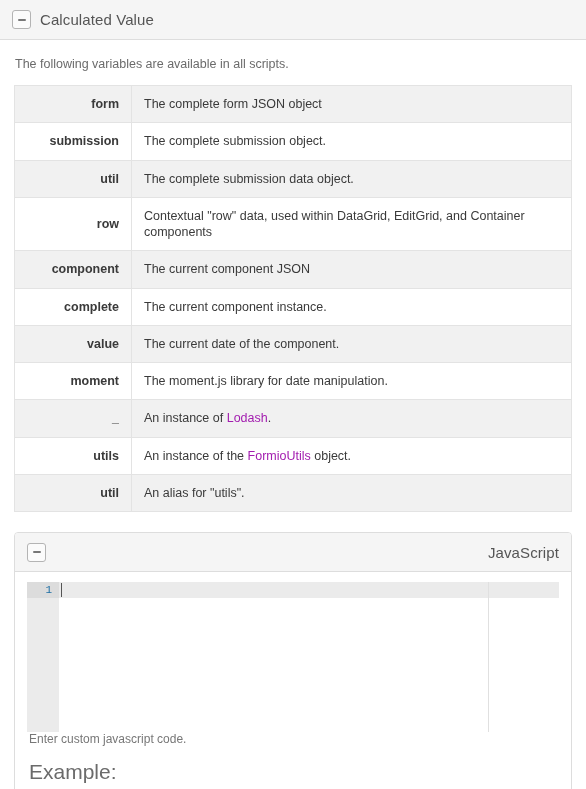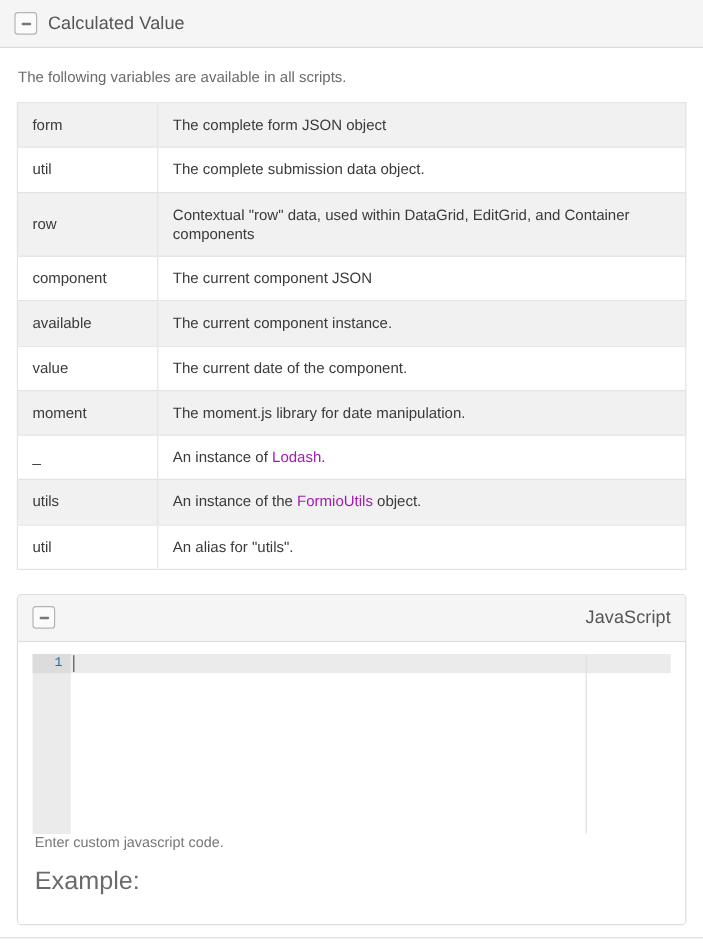--- a/index.html
+++ b/index.html
@@ -95,22 +95,23 @@
     color: #3a3a3a;
     vertical-align: middle;
     line-height: 1.3;
   }
   table.vars tr td:last-child { border-right: none; }
   table.vars tr:first-child td { border-top: none; }
   table.vars tr:nth-child(odd) td { background: #f1f1f1; }
   table.vars tr:nth-child(even) td { background: #ffffff; }
   td.var-name {
     width: 92px;
-    font-weight: normal;
+    font-weight: bold;
     color: #2f2f2f;
+    text-align: right;
   }
   a.inline-link {
     color: #a21caf;
     text-decoration: none;
   }
 
   
   .panel-inner {
     margin: 20px 0 0 0;
     border: 1px solid #dddddd;
@@ -210,33 +211,37 @@
 
     <div class="intro-text">The following variables are available in all scripts.</div>
 
     <table class="vars">
       <tbody>
         <tr>
           <td class="var-name">form</td>
           <td>The complete form JSON object</td>
         </tr>
         <tr>
+          <td class="var-name">submission</td>
+          <td>The complete submission object.</td>
+        </tr>
+        <tr>
           <td class="var-name">util</td>
           <td>The complete submission data object.</td>
         </tr>
         <tr>
           <td class="var-name">row</td>
           <td>Contextual "row" data, used within DataGrid, EditGrid, and Container components</td>
         </tr>
         <tr>
           <td class="var-name">component</td>
           <td>The current component JSON</td>
         </tr>
         <tr>
-          <td class="var-name">available</td>
+          <td class="var-name">complete</td>
           <td>The current component instance.</td>
         </tr>
         <tr>
           <td class="var-name">value</td>
           <td>The current date of the component.</td>
         </tr>
         <tr>
           <td class="var-name">moment</td>
           <td>The moment.js library for date manipulation.</td>
         </tr>

